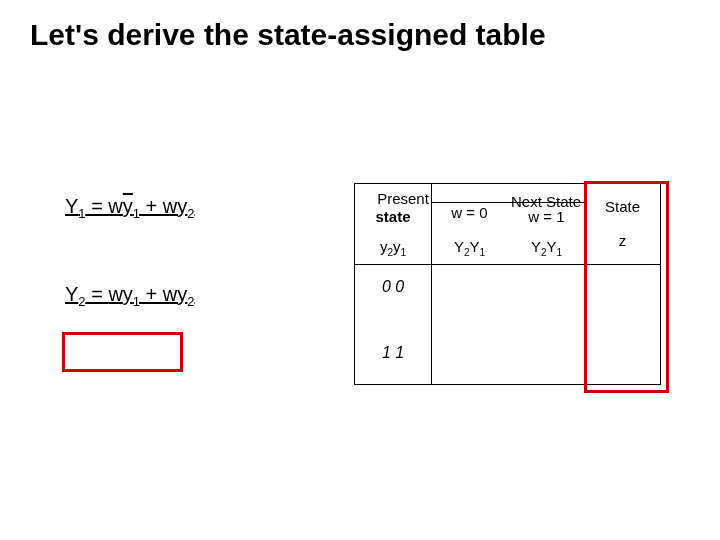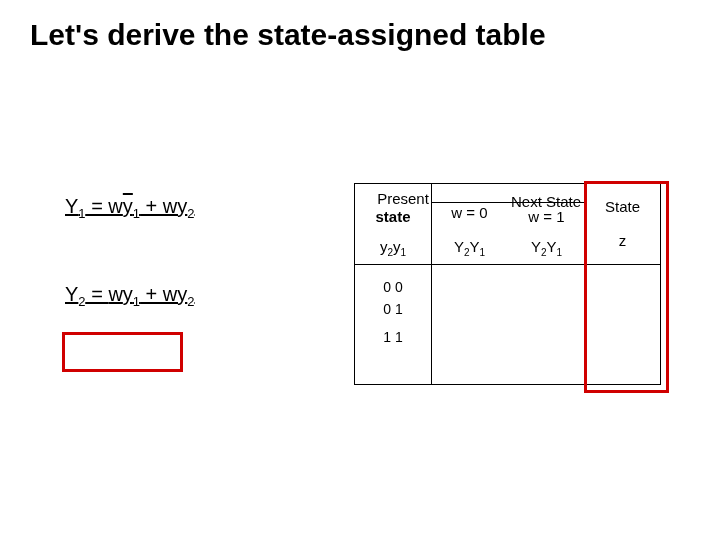--- a/index.html
+++ b/index.html
@@ -67,22 +67,23 @@
     text-align: center;
   }
   .cell sub {
     font-size: 10px;
     vertical-align: sub;
   }
   .tiny {
     font-size: 15px;
   }
   .statecell {
-    font-size: 14px;
+    font-size: 16px;
     line-height: 22px;
+    font-style: italic;
   }
 </style>
 </head>
 <body>
 
 <div class="slide">
 
   <div class="title">Let's derive the state-assigned table</div>
 
   <div class="eq" style="left:65px; top:195px;">
@@ -117,19 +118,18 @@
     </div>
     <div class="cell" style="left:76px; top:54px; width:77px;">
       <span>Y</span><sub>2</sub><span>Y</span><sub>1</sub>
     </div>
     <div class="cell" style="left:153px; top:54px; width:77px;">
       <span>Y</span><sub>2</sub><span>Y</span><sub>1</sub>
     </div>
     <div class="cell" style="left:230px; top:48px; width:75px;">z</div>
 
     <div class="cell statecell" style="left:0; top:92px; width:76px;">0 0</div>
-    <div class="cell statecell" style="left:0; top:114px; width:76px;">0 1</div>
-    <div class="cell statecell" style="left:0; top:142px; width:76px;">1 1</div>
+    <div class="cell statecell" style="left:0; top:158px; width:76px;">1 1</div>
   </div>
 
   <div class="redbox" style="left:584px; top:181px; width:79px; height:206px;"></div>
 
 </div>
 
 </body></html>

